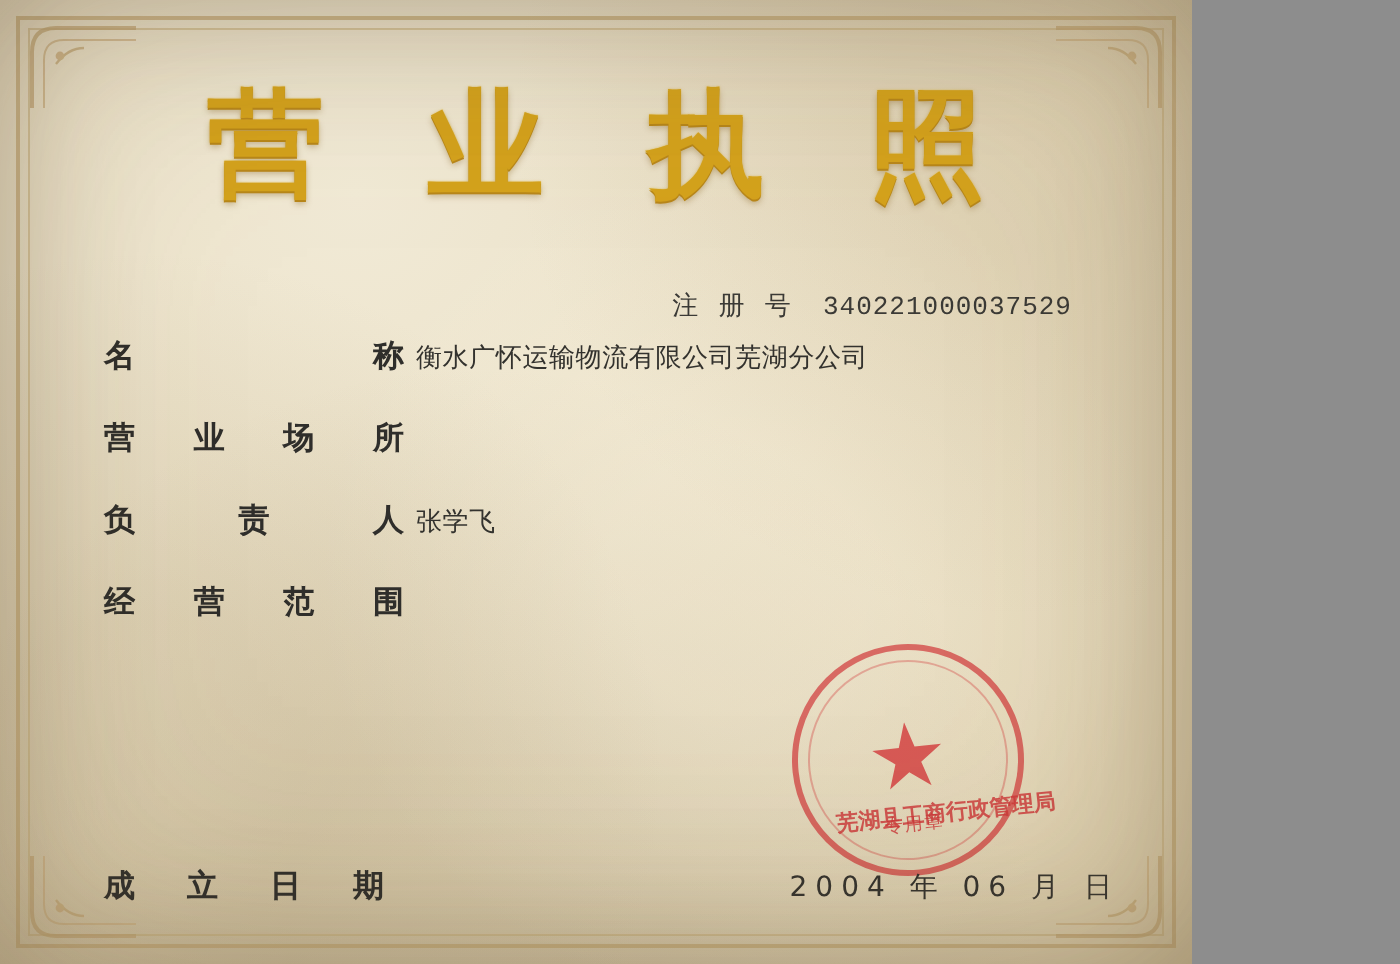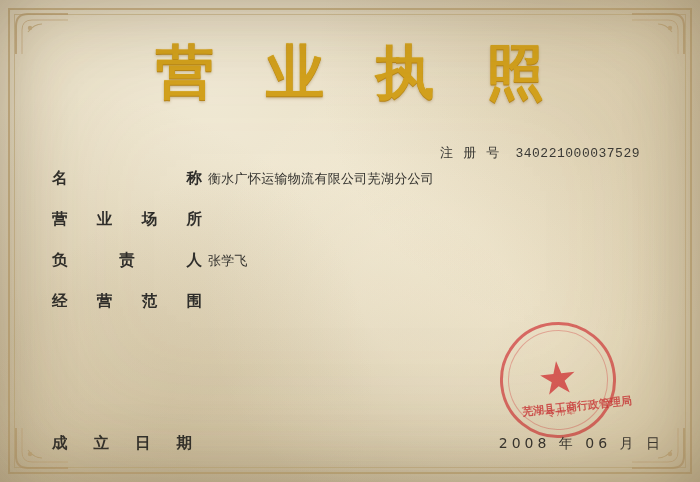--- a/index.html
+++ b/index.html
@@ -5,21 +5,21 @@
   html, body {
     margin: 0;
     padding: 0;
     background: #8d8d8d;
   }
   body {
     font-family: "DejaVu Sans", "Liberation Sans", sans-serif;
   }
   .license {
     position: relative;
-    width: 700px;
+    width: 596px;
     height: 482px;
     overflow: hidden;
     background:
       radial-gradient(ellipse at 30% 20%, #f1ead6 0%, #eadfc4 45%, #e2d5b6 75%, #d8c9a6 100%);
   }
   
   .paper-noise {
     position: absolute;
     inset: 0;
     background-image:
@@ -322,18 +322,18 @@
   </div>
 
   <div class="footer">
     <div class="footer-row">
       <div class="found-label">
         <span>成</span>
         <span>立</span>
         <span>日</span>
         <span>期</span>
       </div>
-      <div class="issue-date">2008  年    06  月    日</div>
+      <div class="issue-date">2004  年    06  月    日</div>
     </div>
   </div>
 
   <div class="vignette"></div>
 </div>
 
 </body></html>

